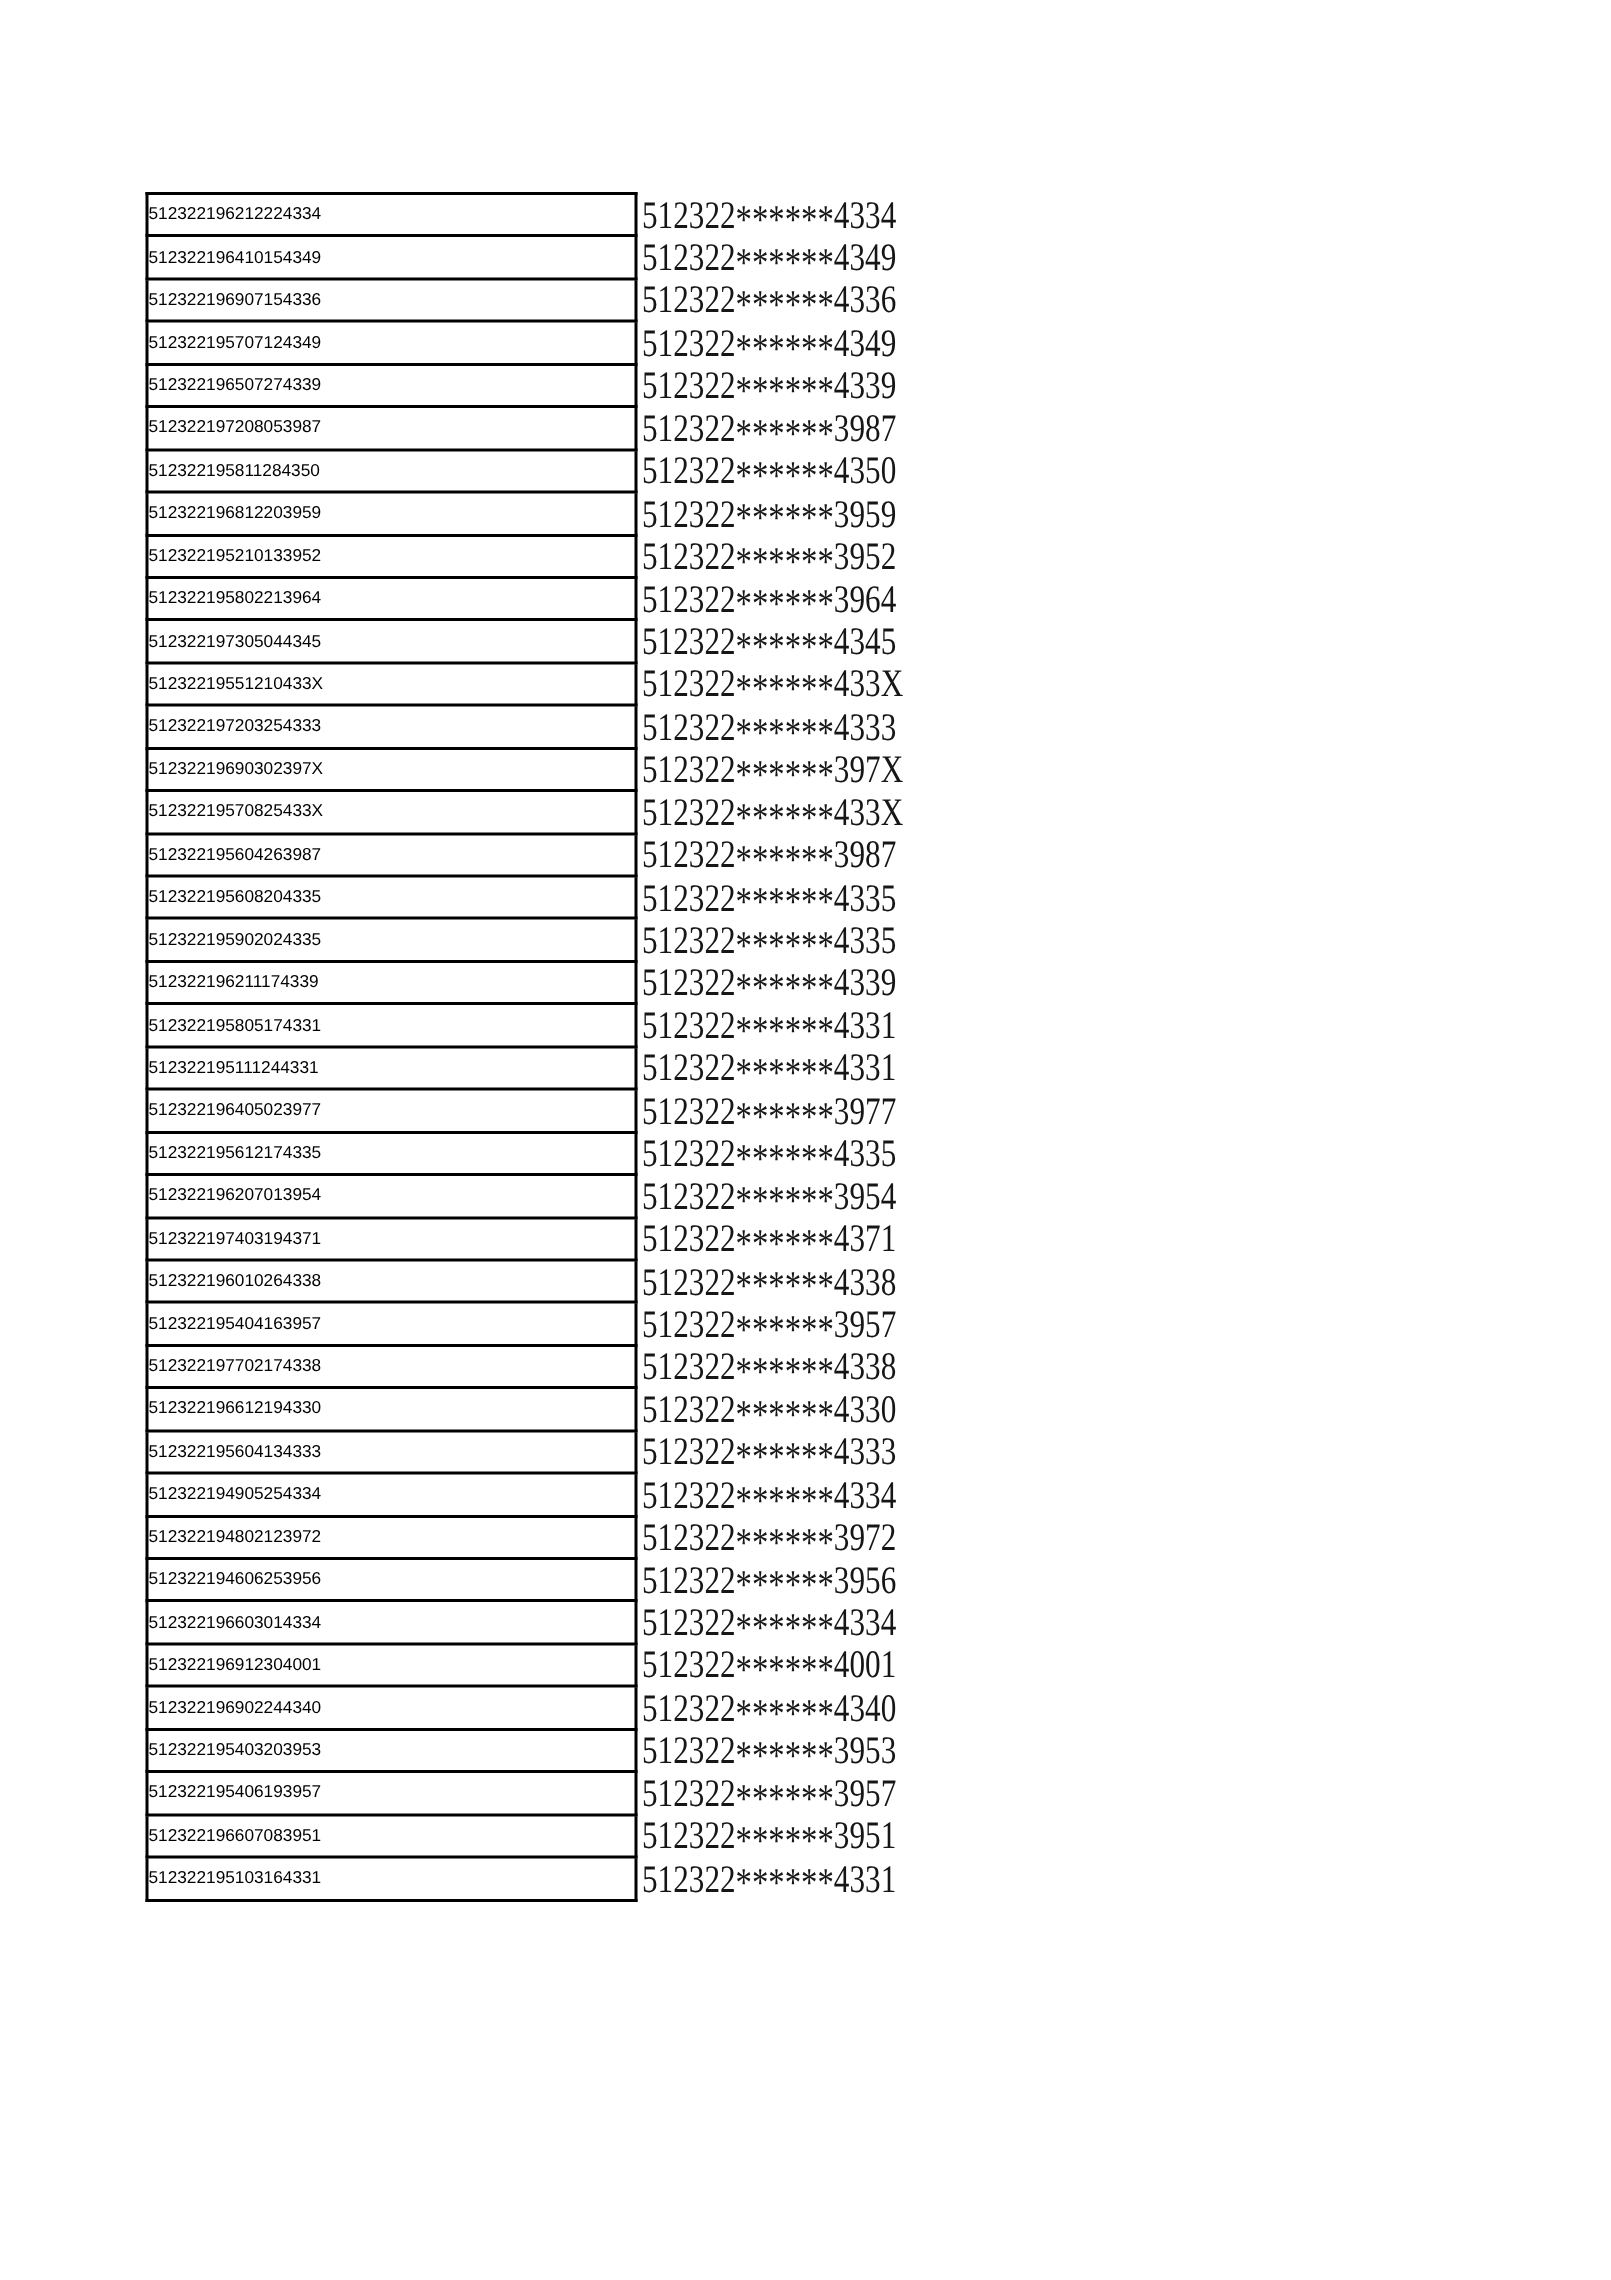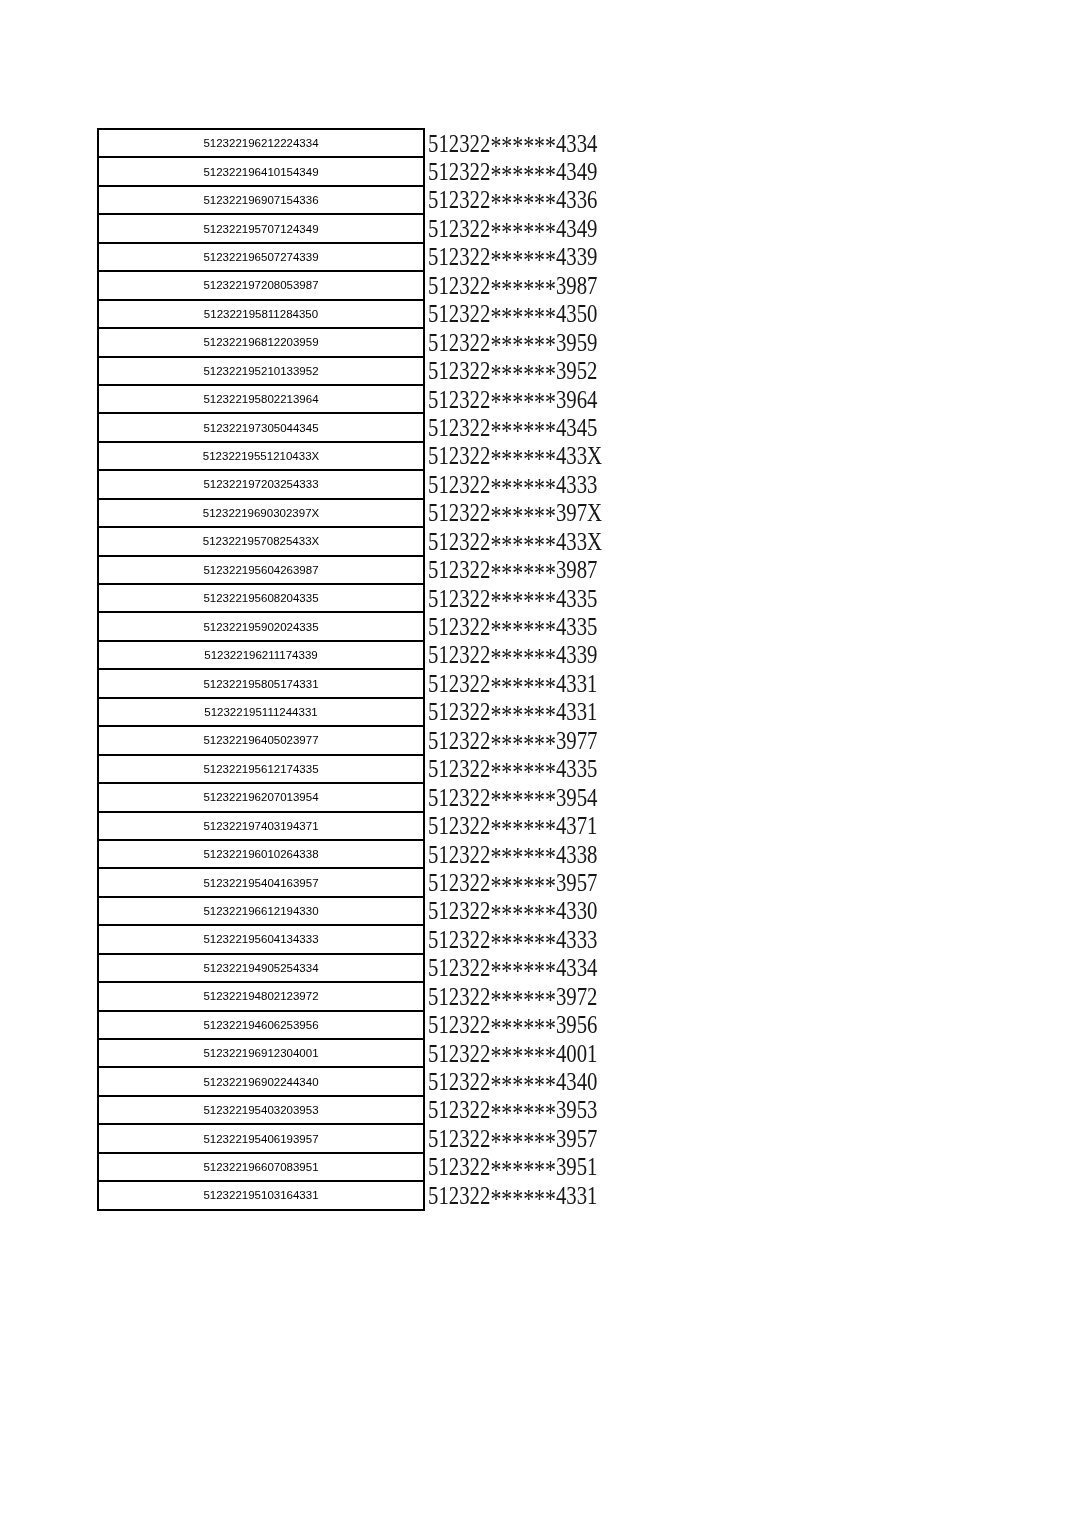--- a/index.html
+++ b/index.html
@@ -26,21 +26,20 @@
     left: 97px;
     top: 128px;
     border-collapse: collapse;
     border-spacing: 0;
   }
   td.id-cell {
     width: 324px;
     height: 26.45px;
     padding: 0;
     border: 2px solid #000000;
-    text-align: center;
     vertical-align: middle;
     font-family: "Liberation Sans", sans-serif;
     font-size: 11.5px;
     color: #000000;
     background: #ffffff;
   }
   td.mask-cell {
     border: none;
     padding: 0 0 0 3px;
     vertical-align: middle;
@@ -223,20 +222,26 @@
             <div class="masked"><span>512322</span><span class="stars">******</span><span>4338</span></div>
           </td>
         </tr>
         <tr>
           <td class="id-cell">512322195404163957</td>
           <td class="mask-cell">
             <div class="masked"><span>512322</span><span class="stars">******</span><span>3957</span></div>
           </td>
         </tr>
         <tr>
+          <td class="id-cell">512322197702174338</td>
+          <td class="mask-cell">
+            <div class="masked"><span>512322</span><span class="stars">******</span><span>4338</span></div>
+          </td>
+        </tr>
+        <tr>
           <td class="id-cell">512322196612194330</td>
           <td class="mask-cell">
             <div class="masked"><span>512322</span><span class="stars">******</span><span>4330</span></div>
           </td>
         </tr>
         <tr>
           <td class="id-cell">512322195604134333</td>
           <td class="mask-cell">
             <div class="masked"><span>512322</span><span class="stars">******</span><span>4333</span></div>
           </td>
@@ -250,20 +255,26 @@
         <tr>
           <td class="id-cell">512322194802123972</td>
           <td class="mask-cell">
             <div class="masked"><span>512322</span><span class="stars">******</span><span>3972</span></div>
           </td>
         </tr>
         <tr>
           <td class="id-cell">512322194606253956</td>
           <td class="mask-cell">
             <div class="masked"><span>512322</span><span class="stars">******</span><span>3956</span></div>
+          </td>
+        </tr>
+        <tr>
+          <td class="id-cell">512322196603014334</td>
+          <td class="mask-cell">
+            <div class="masked"><span>512322</span><span class="stars">******</span><span>4334</span></div>
           </td>
         </tr>
         <tr>
           <td class="id-cell">512322196912304001</td>
           <td class="mask-cell">
             <div class="masked"><span>512322</span><span class="stars">******</span><span>4001</span></div>
           </td>
         </tr>
         <tr>
           <td class="id-cell">512322196902244340</td>

